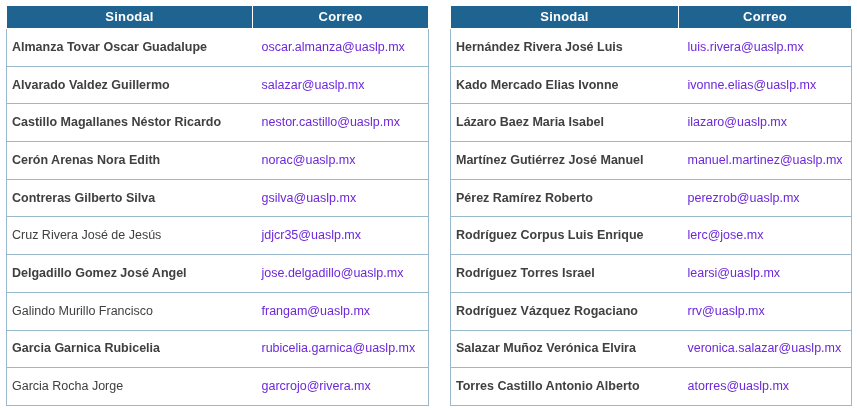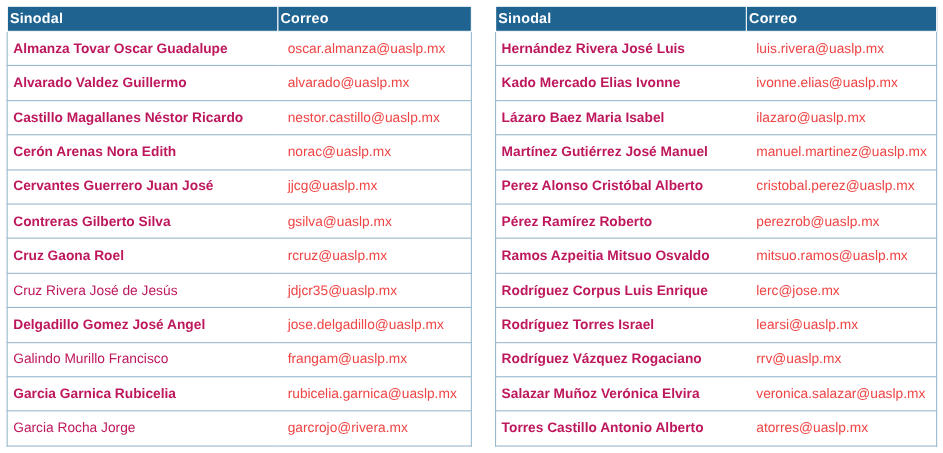--- a/index.html
+++ b/index.html
@@ -30,48 +30,48 @@
   table.tbl col.c-mail  { width: 176px; }
   table.tbl col.c-gap   { width: 22px; }
   table.tbl col.c-name2 { width: 228px; }
   table.tbl col.c-mail2 { width: 173px; }
 
   th.head {
     background: #1f6391;
     color: #ffffff;
     font-weight: bold;
     font-size: 13px;
-    text-align: left;
+    text-align: center;
     padding: 3px 2px 4px 2px;
     border: 1px solid #ffffff;
     letter-spacing: 0.2px;
   }
   td.gap {
     background: #ffffff;
     border: none;
     padding: 0;
   }
   td.cell {
     font-size: 12.5px;
-    color: #be185d;
+    color: #404040;
     padding: 2px 4px 3px 5px;
     border-top: 1px solid #9ab8cc;
     border-bottom: 1px solid #9ab8cc;
     border-left: none;
     border-right: none;
     white-space: nowrap;
     overflow: hidden;
     text-overflow: ellipsis;
     vertical-align: middle;
     background: #ffffff;
   }
   td.name { font-weight: bold; }
   td.name.plain { font-weight: normal; }
   td.mail {
-    color: #ef4444;
+    color: #6d28d9;
     font-weight: normal;
     padding-left: 9px;
   }
   td.lborder { border-left: 1px solid #9ab8cc; }
   td.rborder { border-right: 1px solid #9ab8cc; }
   tr.row td.cell { height: 23.5px; }
 </style>
 </head>
 <body>
 
@@ -96,59 +96,45 @@
     <tbody id="tbody">
         <tr class="row">
           <td class="cell name lborder">Almanza Tovar Oscar Guadalupe</td>
           <td class="cell mail rborder">oscar.almanza@uaslp.mx</td>
           <td class="gap"></td>
           <td class="cell name lborder">Hernández Rivera José Luis</td>
           <td class="cell mail rborder">luis.rivera@uaslp.mx</td>
         </tr>
         <tr class="row">
           <td class="cell name lborder">Alvarado Valdez Guillermo</td>
-          <td class="cell mail rborder">alvarado@uaslp.mx</td>
+          <td class="cell mail rborder">salazar@uaslp.mx</td>
           <td class="gap"></td>
           <td class="cell name lborder">Kado Mercado Elias Ivonne</td>
           <td class="cell mail rborder">ivonne.elias@uaslp.mx</td>
         </tr>
         <tr class="row">
           <td class="cell name lborder">Castillo Magallanes Néstor Ricardo</td>
           <td class="cell mail rborder">nestor.castillo@uaslp.mx</td>
           <td class="gap"></td>
           <td class="cell name lborder">Lázaro Baez Maria Isabel</td>
           <td class="cell mail rborder">ilazaro@uaslp.mx</td>
         </tr>
         <tr class="row">
           <td class="cell name lborder">Cerón Arenas Nora Edith</td>
           <td class="cell mail rborder">norac@uaslp.mx</td>
           <td class="gap"></td>
           <td class="cell name lborder">Martínez Gutiérrez José Manuel</td>
           <td class="cell mail rborder">manuel.martinez@uaslp.mx</td>
         </tr>
         <tr class="row">
-          <td class="cell name lborder">Cervantes Guerrero Juan José</td>
-          <td class="cell mail rborder">jjcg@uaslp.mx</td>
-          <td class="gap"></td>
-          <td class="cell name lborder">Perez Alonso Cristóbal Alberto</td>
-          <td class="cell mail rborder">cristobal.perez@uaslp.mx</td>
-        </tr>
-        <tr class="row">
           <td class="cell name lborder">Contreras Gilberto Silva</td>
           <td class="cell mail rborder">gsilva@uaslp.mx</td>
           <td class="gap"></td>
           <td class="cell name lborder">Pérez Ramírez Roberto</td>
           <td class="cell mail rborder">perezrob@uaslp.mx</td>
-        </tr>
-        <tr class="row">
-          <td class="cell name lborder">Cruz Gaona Roel</td>
-          <td class="cell mail rborder">rcruz@uaslp.mx</td>
-          <td class="gap"></td>
-          <td class="cell name lborder">Ramos Azpeitia Mitsuo Osvaldo</td>
-          <td class="cell mail rborder">mitsuo.ramos@uaslp.mx</td>
         </tr>
         <tr class="row">
           <td class="cell name lborder plain">Cruz Rivera José de Jesús</td>
           <td class="cell mail rborder">jdjcr35@uaslp.mx</td>
           <td class="gap"></td>
           <td class="cell name lborder">Rodríguez Corpus Luis Enrique</td>
           <td class="cell mail rborder">lerc@jose.mx</td>
         </tr>
         <tr class="row">
           <td class="cell name lborder">Delgadillo Gomez José Angel</td>

